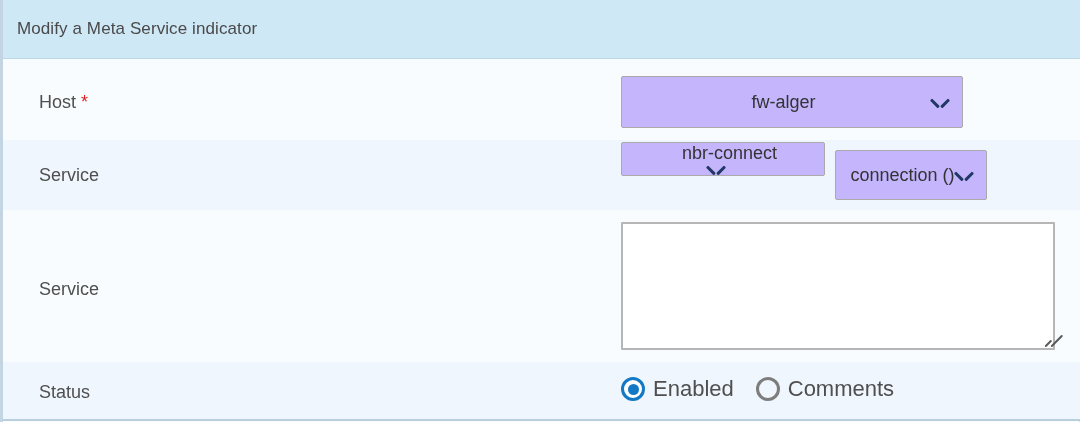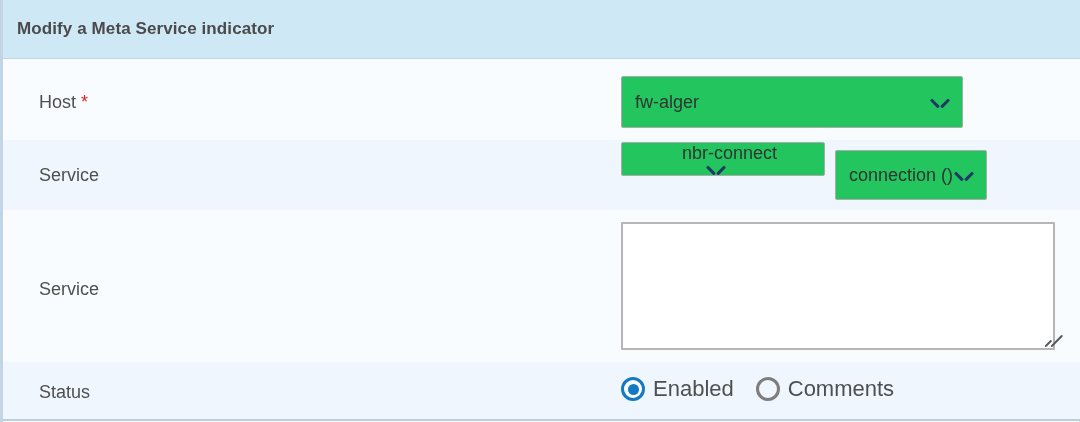--- a/index.html
+++ b/index.html
@@ -32,21 +32,21 @@
     height: 59px;
     background: #cfe8f5;
     box-sizing: border-box;
     border-bottom: 1px solid #bcd7e6;
   }
   .panel-header .title {
     position: absolute;
     left: 14px;
     top: 19px;
     font-size: 17px;
-    font-weight: bold;
+    font-weight: normal;
     color: #4a4a4a;
     letter-spacing: 0.1px;
     white-space: nowrap;
   }
 
   
   .row {
     position: absolute;
     left: 0;
     width: 1080px;
@@ -81,26 +81,27 @@
   .req-star {
     color: #e02020;
     font-size: 18px;
     margin-left: 5px;
   }
 
   
   .select {
     position: absolute;
     box-sizing: border-box;
-    background: #22c55e;
+    background: #c4b5fd;
     border: 1px solid #aaaaaa;
     border-radius: 2px;
     display: flex;
     align-items: center;
     cursor: default;
+    text-align: center;
   }
   .select .sel-value {
     font-size: 18px;
     color: #333333;
     margin-left: 13px;
     white-space: nowrap;
     flex: 1 1 auto;
     overflow: hidden;
   }
   .select .chev {

